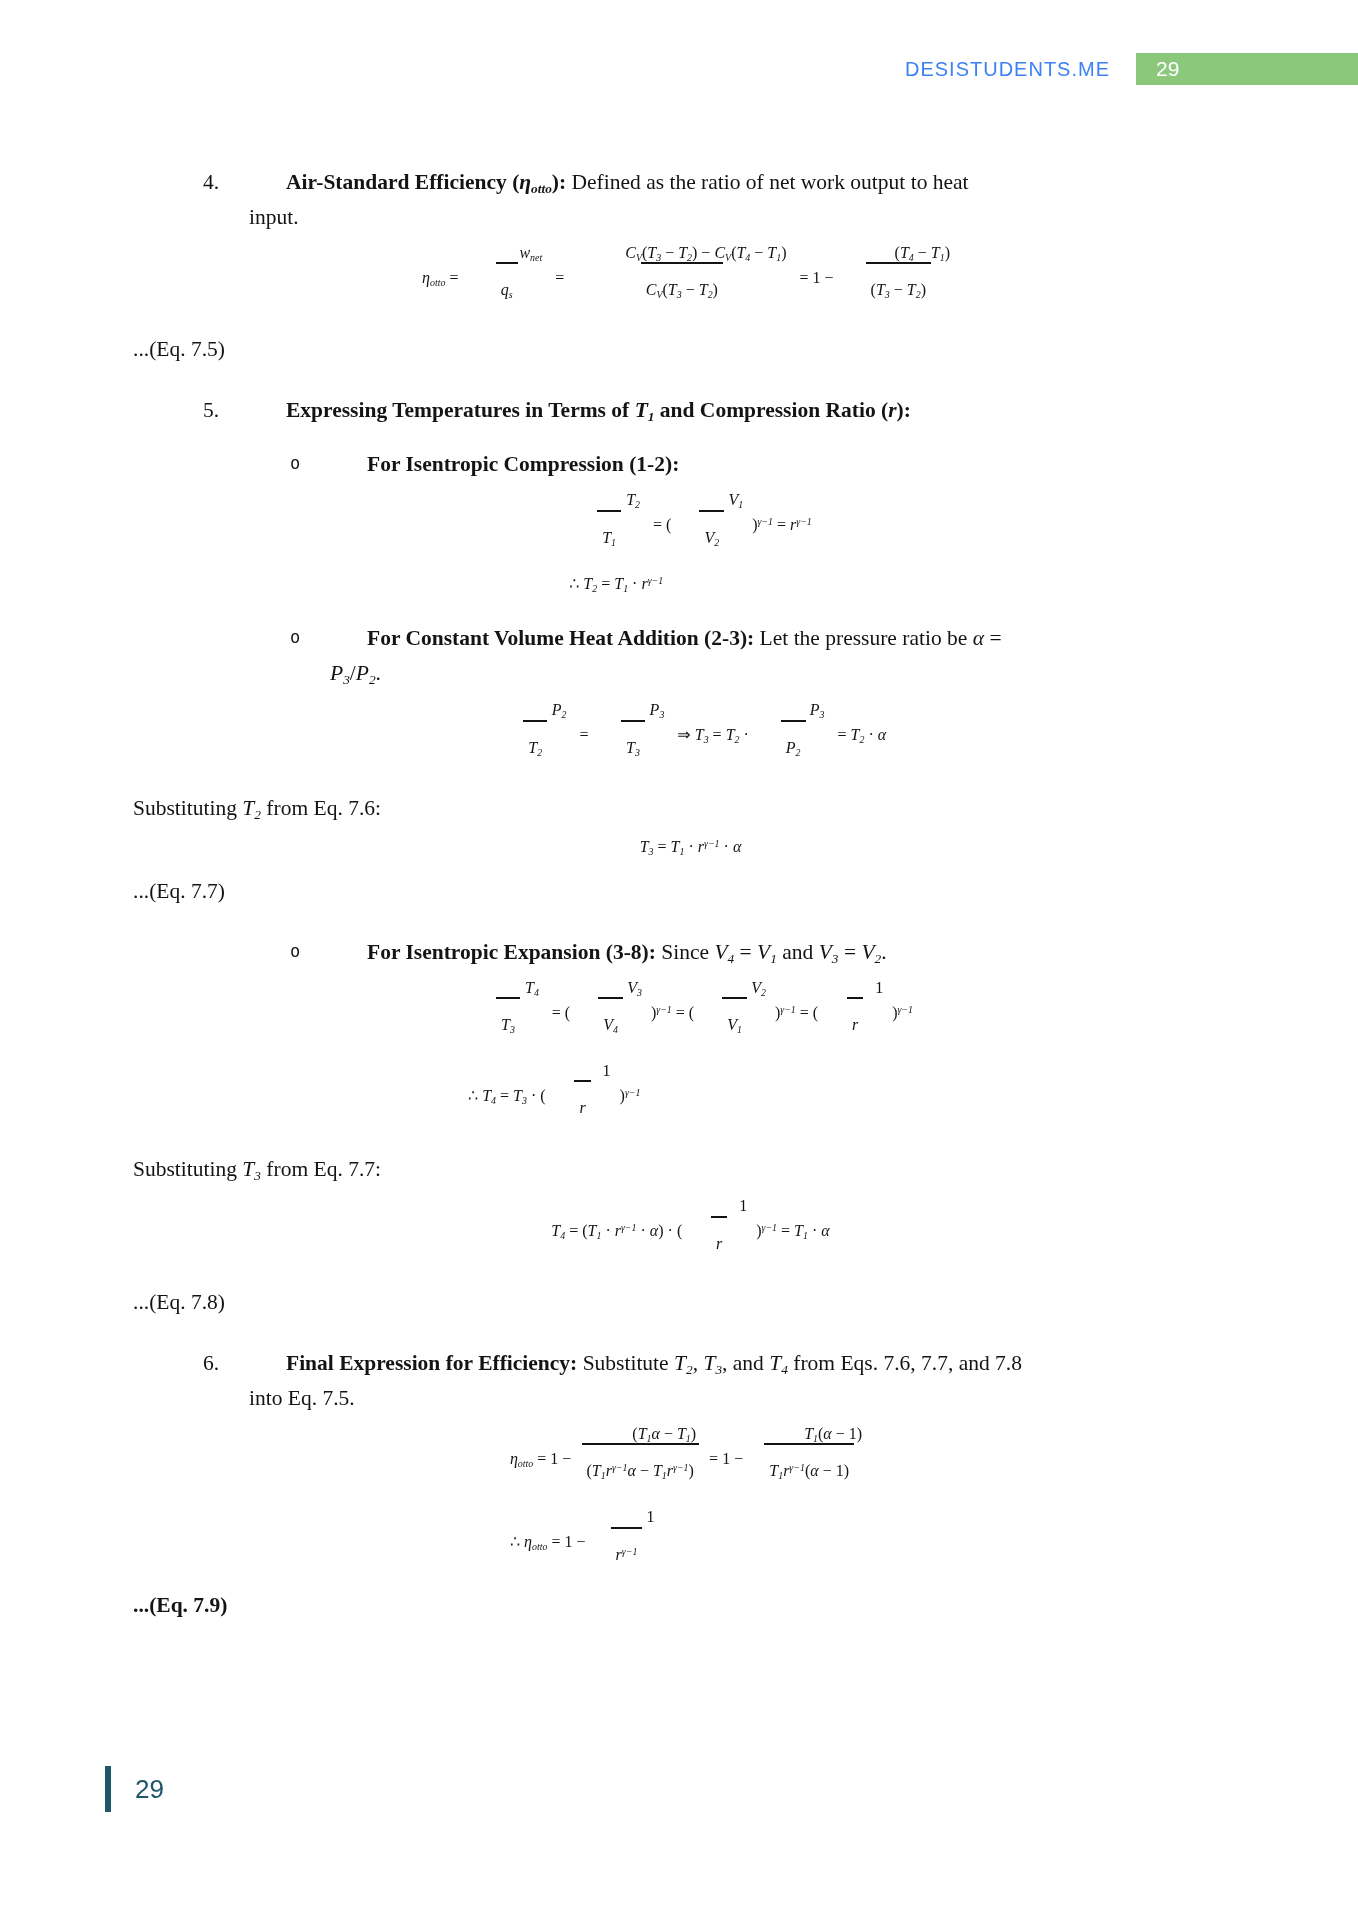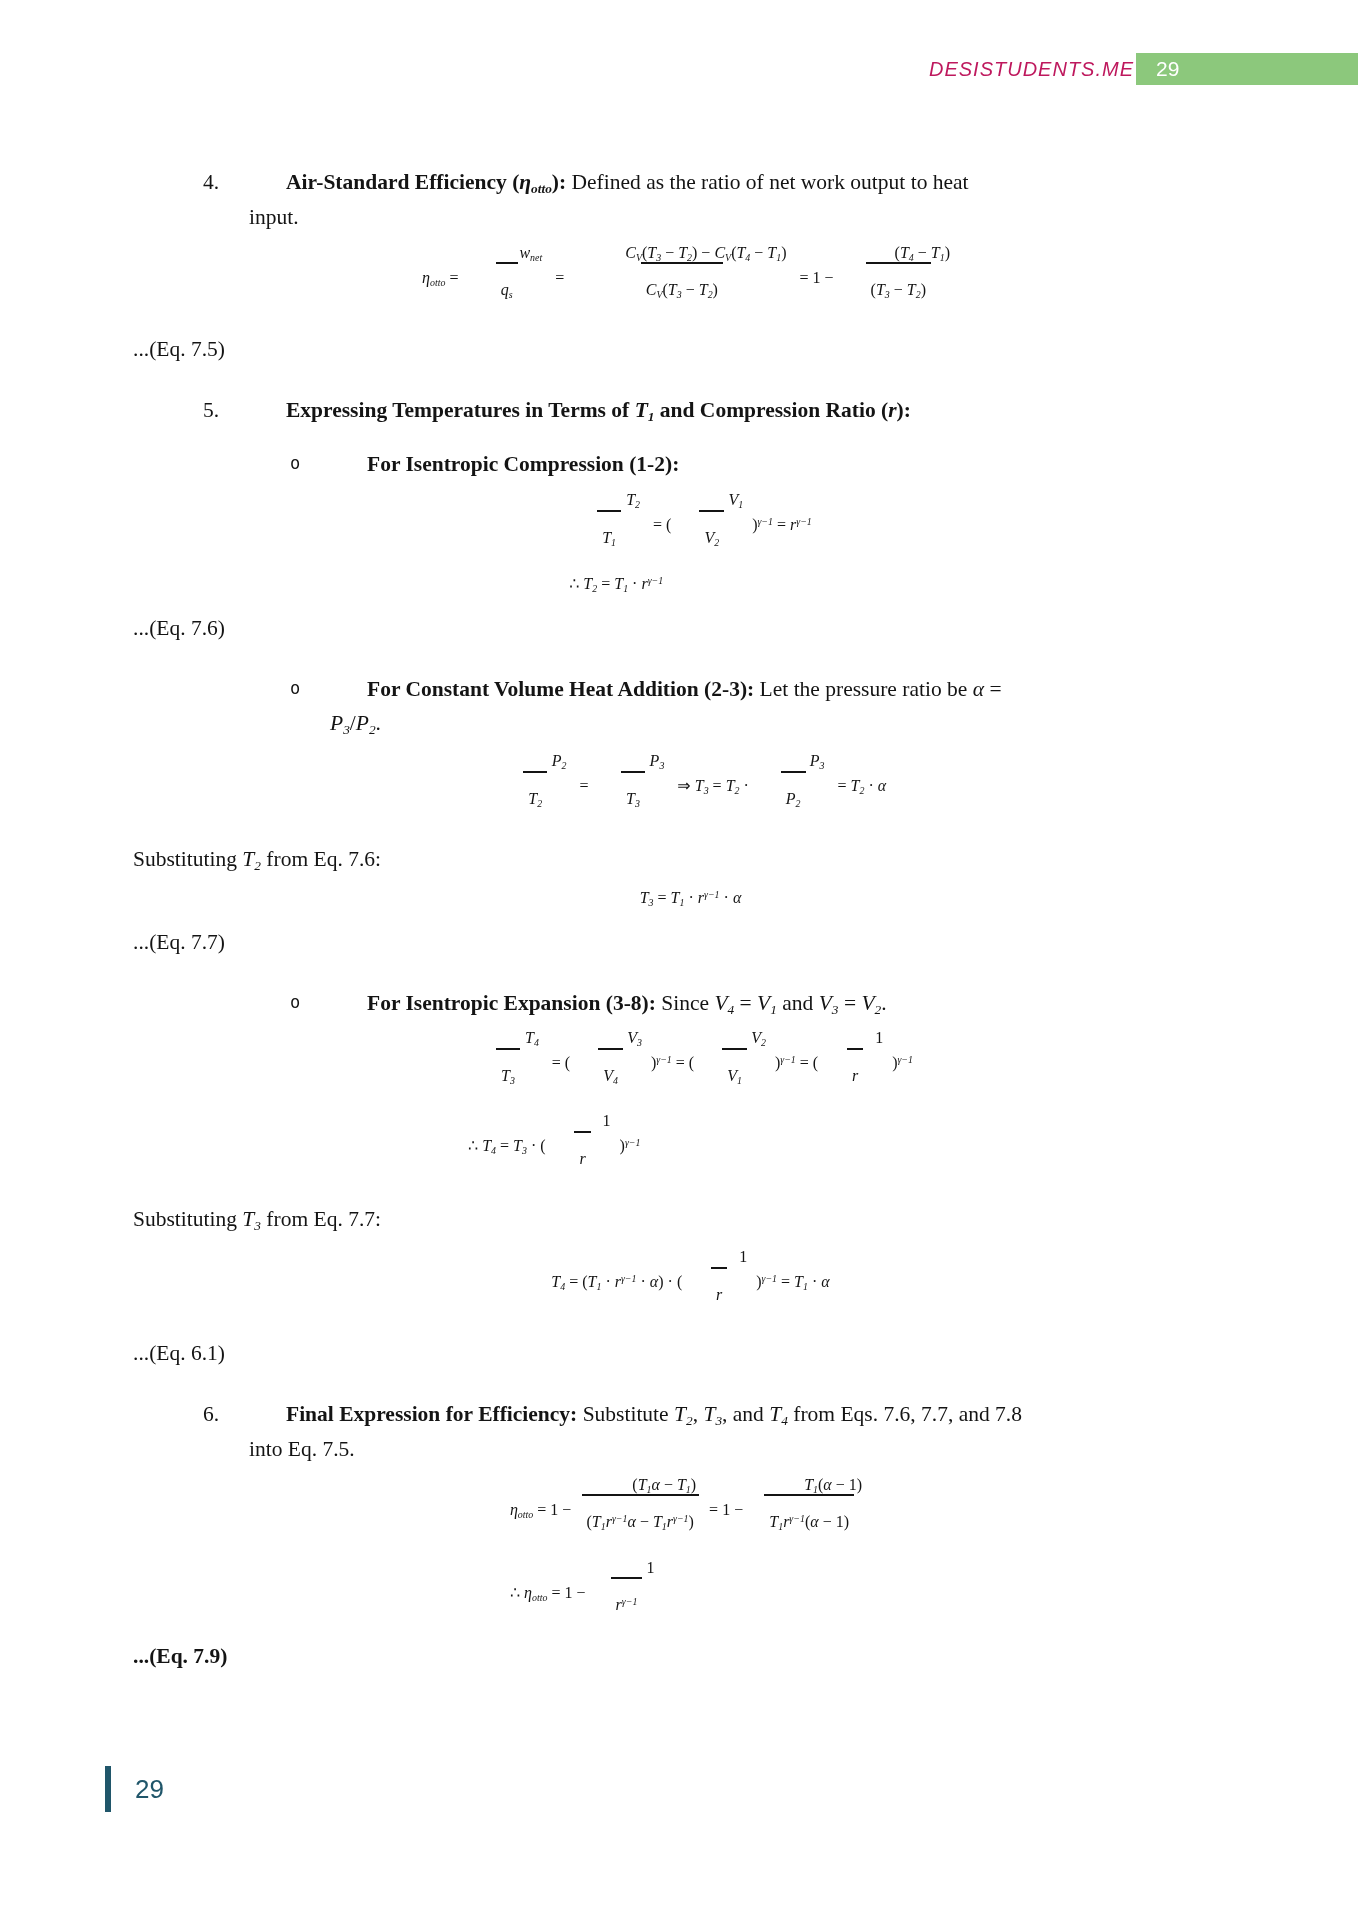--- a/index.html
+++ b/index.html
@@ -10,21 +10,21 @@
     background:#ffffff; color:#141414;
     font-family:"Liberation Serif", serif;
   }
   
   .page-header {
     position:absolute; top:52px; right:0; height:34px;
     display:flex; align-items:center;
   }
   .site-name {
     font-family:"Liberation Sans", sans-serif;
-    color:#be185d; font-size:20px; letter-spacing:1px; margin-right:2px;font-style:italic;
+    color:#3b82f6; font-size:20px; letter-spacing:1px; margin-right:26px;
   }
   .badge {
     background:var(--green); color:#ffffff; width:222px; height:32px;
     display:flex; align-items:center; padding-left:20px;
     font-family:"Liberation Sans", sans-serif; font-size:21px;
   }
   
   .content { padding:165px 110px 0 133px; font-size:21.5px; line-height:1.62; }
   .bold { font-weight:bold;margin-left:37px; }
   .mi { font-style:italic; }
@@ -97,21 +97,20 @@
       <span class="eq-line"><span class="frac">
             <span class="fnum"><span class="mi">T</span><sub>2</sub></span>
             <span class="fden"><span class="mi">T</span><sub>1</sub></span>
           </span> = (<span class="frac">
             <span class="fnum"><span class="mi">V</span><sub>1</sub></span>
             <span class="fden"><span class="mi">V</span><sub>2</sub></span>
           </span>)<sup>γ−1</sup> = <span class="mi">r</span><sup>γ−1</sup></span>
       <span class="eq-line">∴ <span class="mi">T</span><sub>2</sub> = <span class="mi">T</span><sub>1</sub> · <span class="mi">r</span><sup>γ−1</sup></span>
     </span>
   </div>
-  <div class="eq-label">...(Eq. 7.6)</div>
 
   <div class="bullet-item mt26">
     <span class="bullet-marker">o</span>
     <span class="bullet-body"><span class="bold">For Constant Volume Heat Addition (2-3):</span> Let the pressure ratio be <span class="mi">α</span> =<br><span class="mi">P</span><sub>3</sub>/<span class="mi">P</span><sub>2</sub>.</span>
   </div>
 
   <div class="equation mt10">
     <span class="eq-line"><span class="frac">
           <span class="fnum"><span class="mi">P</span><sub>2</sub></span>
           <span class="fden"><span class="mi">T</span><sub>2</sub></span>
@@ -159,21 +158,21 @@
   </div>
 
   <div class="sub-line">Substituting <span class="mi">T</span><sub>3</sub> from Eq. 7.7:</div>
 
   <div class="equation mt10">
     <span class="eq-line"><span class="mi">T</span><sub>4</sub> = (<span class="mi">T</span><sub>1</sub> · <span class="mi">r</span><sup>γ−1</sup> · <span class="mi">α</span>) · (<span class="frac">
           <span class="fnum">1</span>
           <span class="fden"><span class="mi">r</span></span>
         </span>)<sup>γ−1</sup> = <span class="mi">T</span><sub>1</sub> · <span class="mi">α</span></span>
   </div>
-  <div class="eq-label">...(Eq. 6.1)</div>
+  <div class="eq-label">...(Eq. 7.8)</div>
 
   <div class="list-item mt26">
     <span class="list-num">6.</span>
     <span class="list-body"><span class="bold">Final Expression for Efficiency:</span> Substitute <span class="mi">T</span><sub>2</sub>, <span class="mi">T</span><sub>3</sub>, and <span class="mi">T</span><sub>4</sub> from Eqs. 7.6, 7.7, and 7.8<br>into Eq. 7.5.</span>
   </div>
 
   <div class="equation mt8">
     <span class="eq-group">
       <span class="eq-line"><span class="mi">η</span><sub>otto</sub> = 1 − <span class="frac">
             <span class="fnum">(<span class="mi">T</span><sub>1</sub><span class="mi">α</span> − <span class="mi">T</span><sub>1</sub>)</span>

